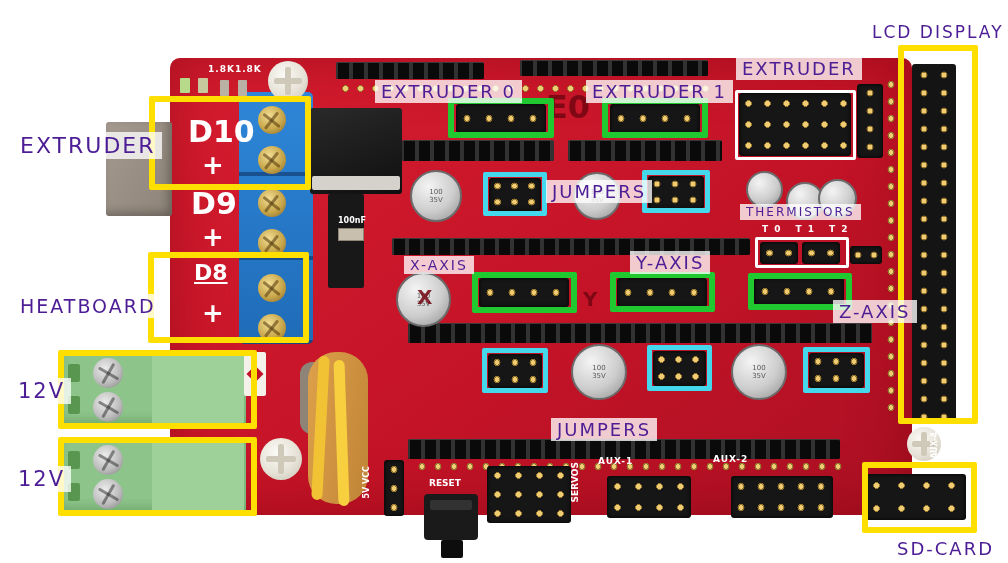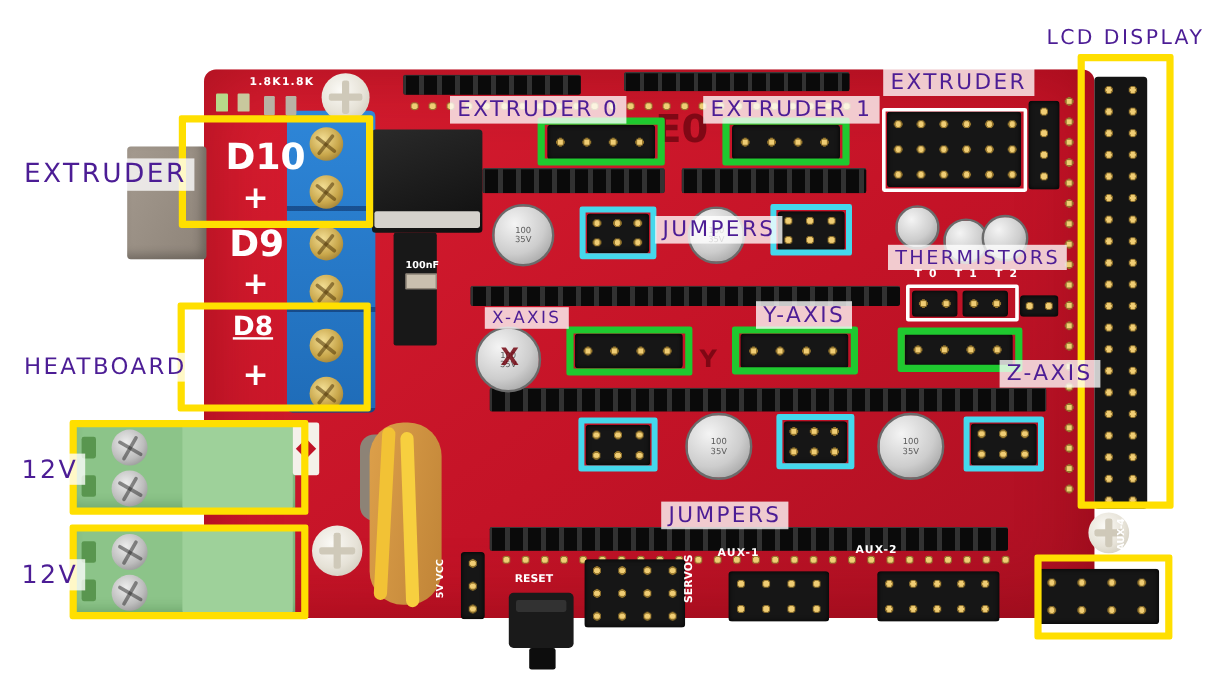--- a/index.html
+++ b/index.html
@@ -214,19 +214,20 @@
       <div class="abox" style="left: 755px; top: 237px; width: 94px; height: 31px; border-color: rgb(255, 255, 255); border-width: 3px;"></div>
       <div class="alabel" style="left: 14px; top: 132px; font-size: 22px;">EXTRUDER</div>
       <div class="alabel" style="left: 14px; top: 294px; font-size: 19px;">HEATBOARD</div>
       <div class="alabel" style="left: 12px; top: 378px; font-size: 21px;">12V</div>
       <div class="alabel" style="left: 12px; top: 466px; font-size: 21px;">12V</div>
       <div class="alabel" style="left: 375px; top: 80px; font-size: 18px;">EXTRUDER 0</div>
       <div class="alabel" style="left: 586px; top: 80px; font-size: 18px;">EXTRUDER 1</div>
       <div class="alabel" style="left: 546px; top: 180px; font-size: 18px;">JUMPERS</div>
       <div class="alabel" style="left: 736px; top: 57px; font-size: 18px;">EXTRUDER</div>
       <div class="alabel" style="left: 866px; top: 21px; font-size: 17px;">LCD DISPLAY</div>
-      <div class="alabel" style="left: 740px; top: 204px; font-size: 16px;">THERMISTORS</div>
+      <div class="alabel" style="left: 740px; top: 204px; font-size: 12px;">THERMISTORS</div>
       <div class="alabel" style="left: 404px; top: 256px; font-size: 14px;">X-AXIS</div>
       <div class="alabel" style="left: 630px; top: 251px; font-size: 18px;">Y-AXIS</div>
       <div class="alabel" style="left: 833px; top: 300px; font-size: 18px;">Z-AXIS</div>
       <div class="alabel" style="left: 551px; top: 418px; font-size: 18px;">JUMPERS</div>
+      <div class="alabel" style="left: 891px; top: 537px; font-size: 18px;">SD-CARD</div>
     </div>
 </div>
 
 </body></html>

